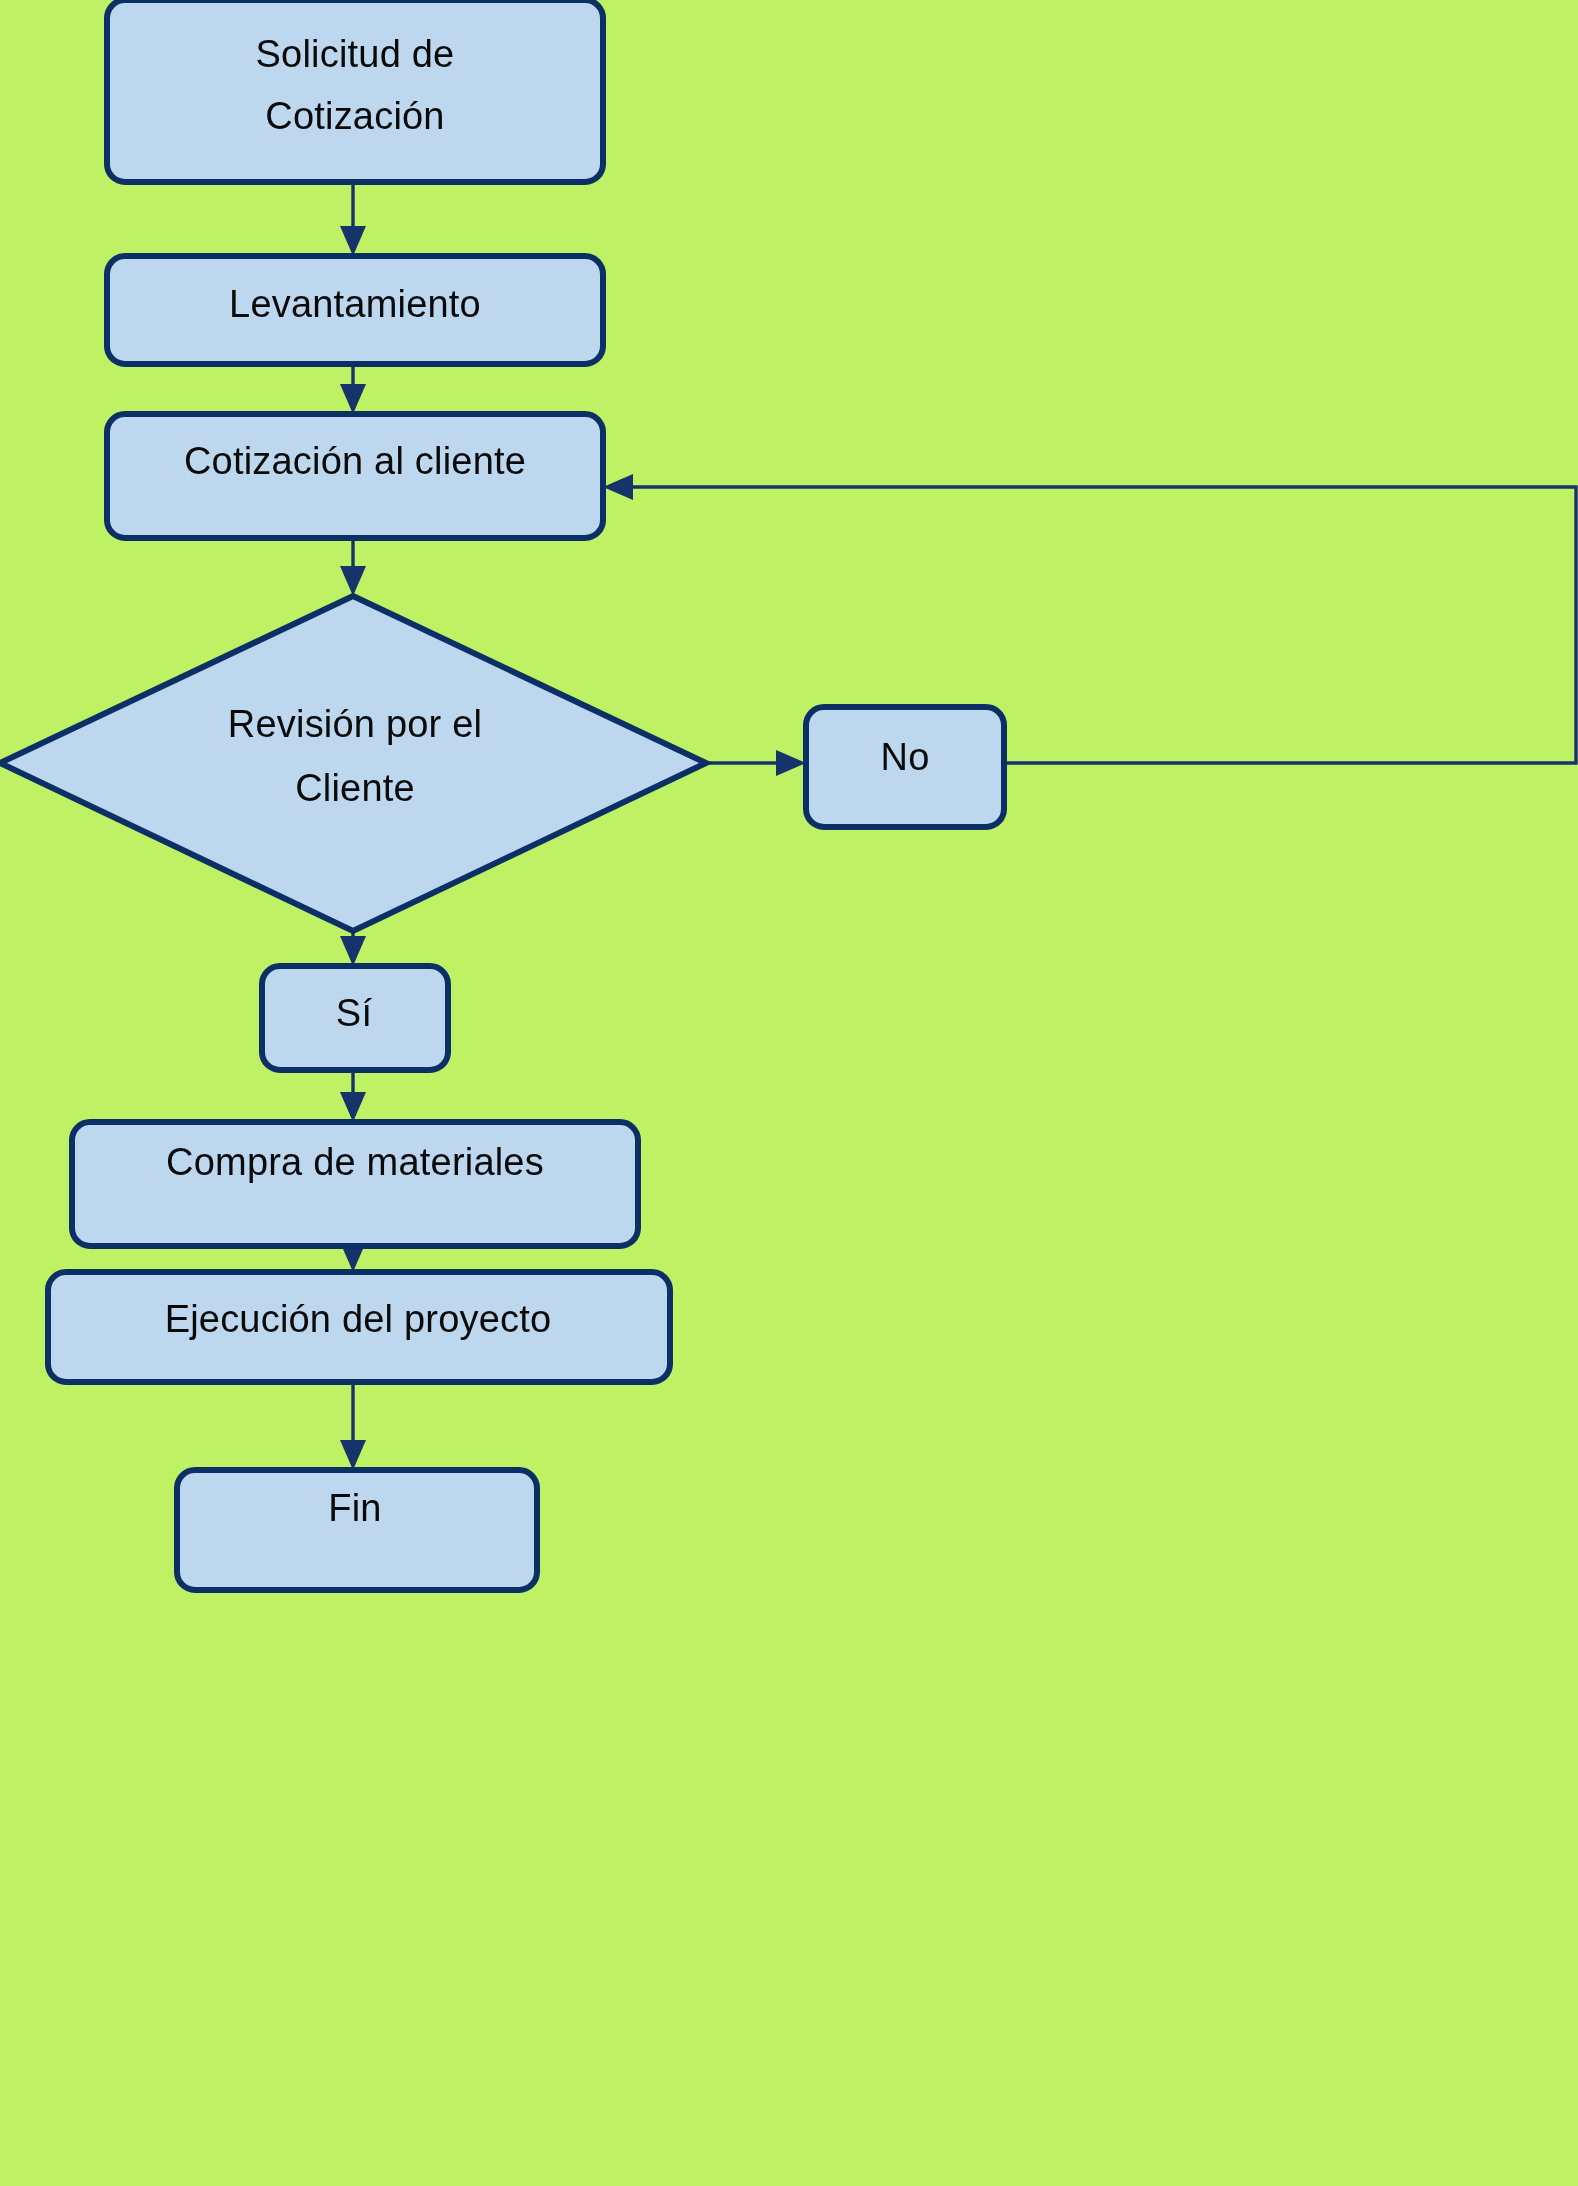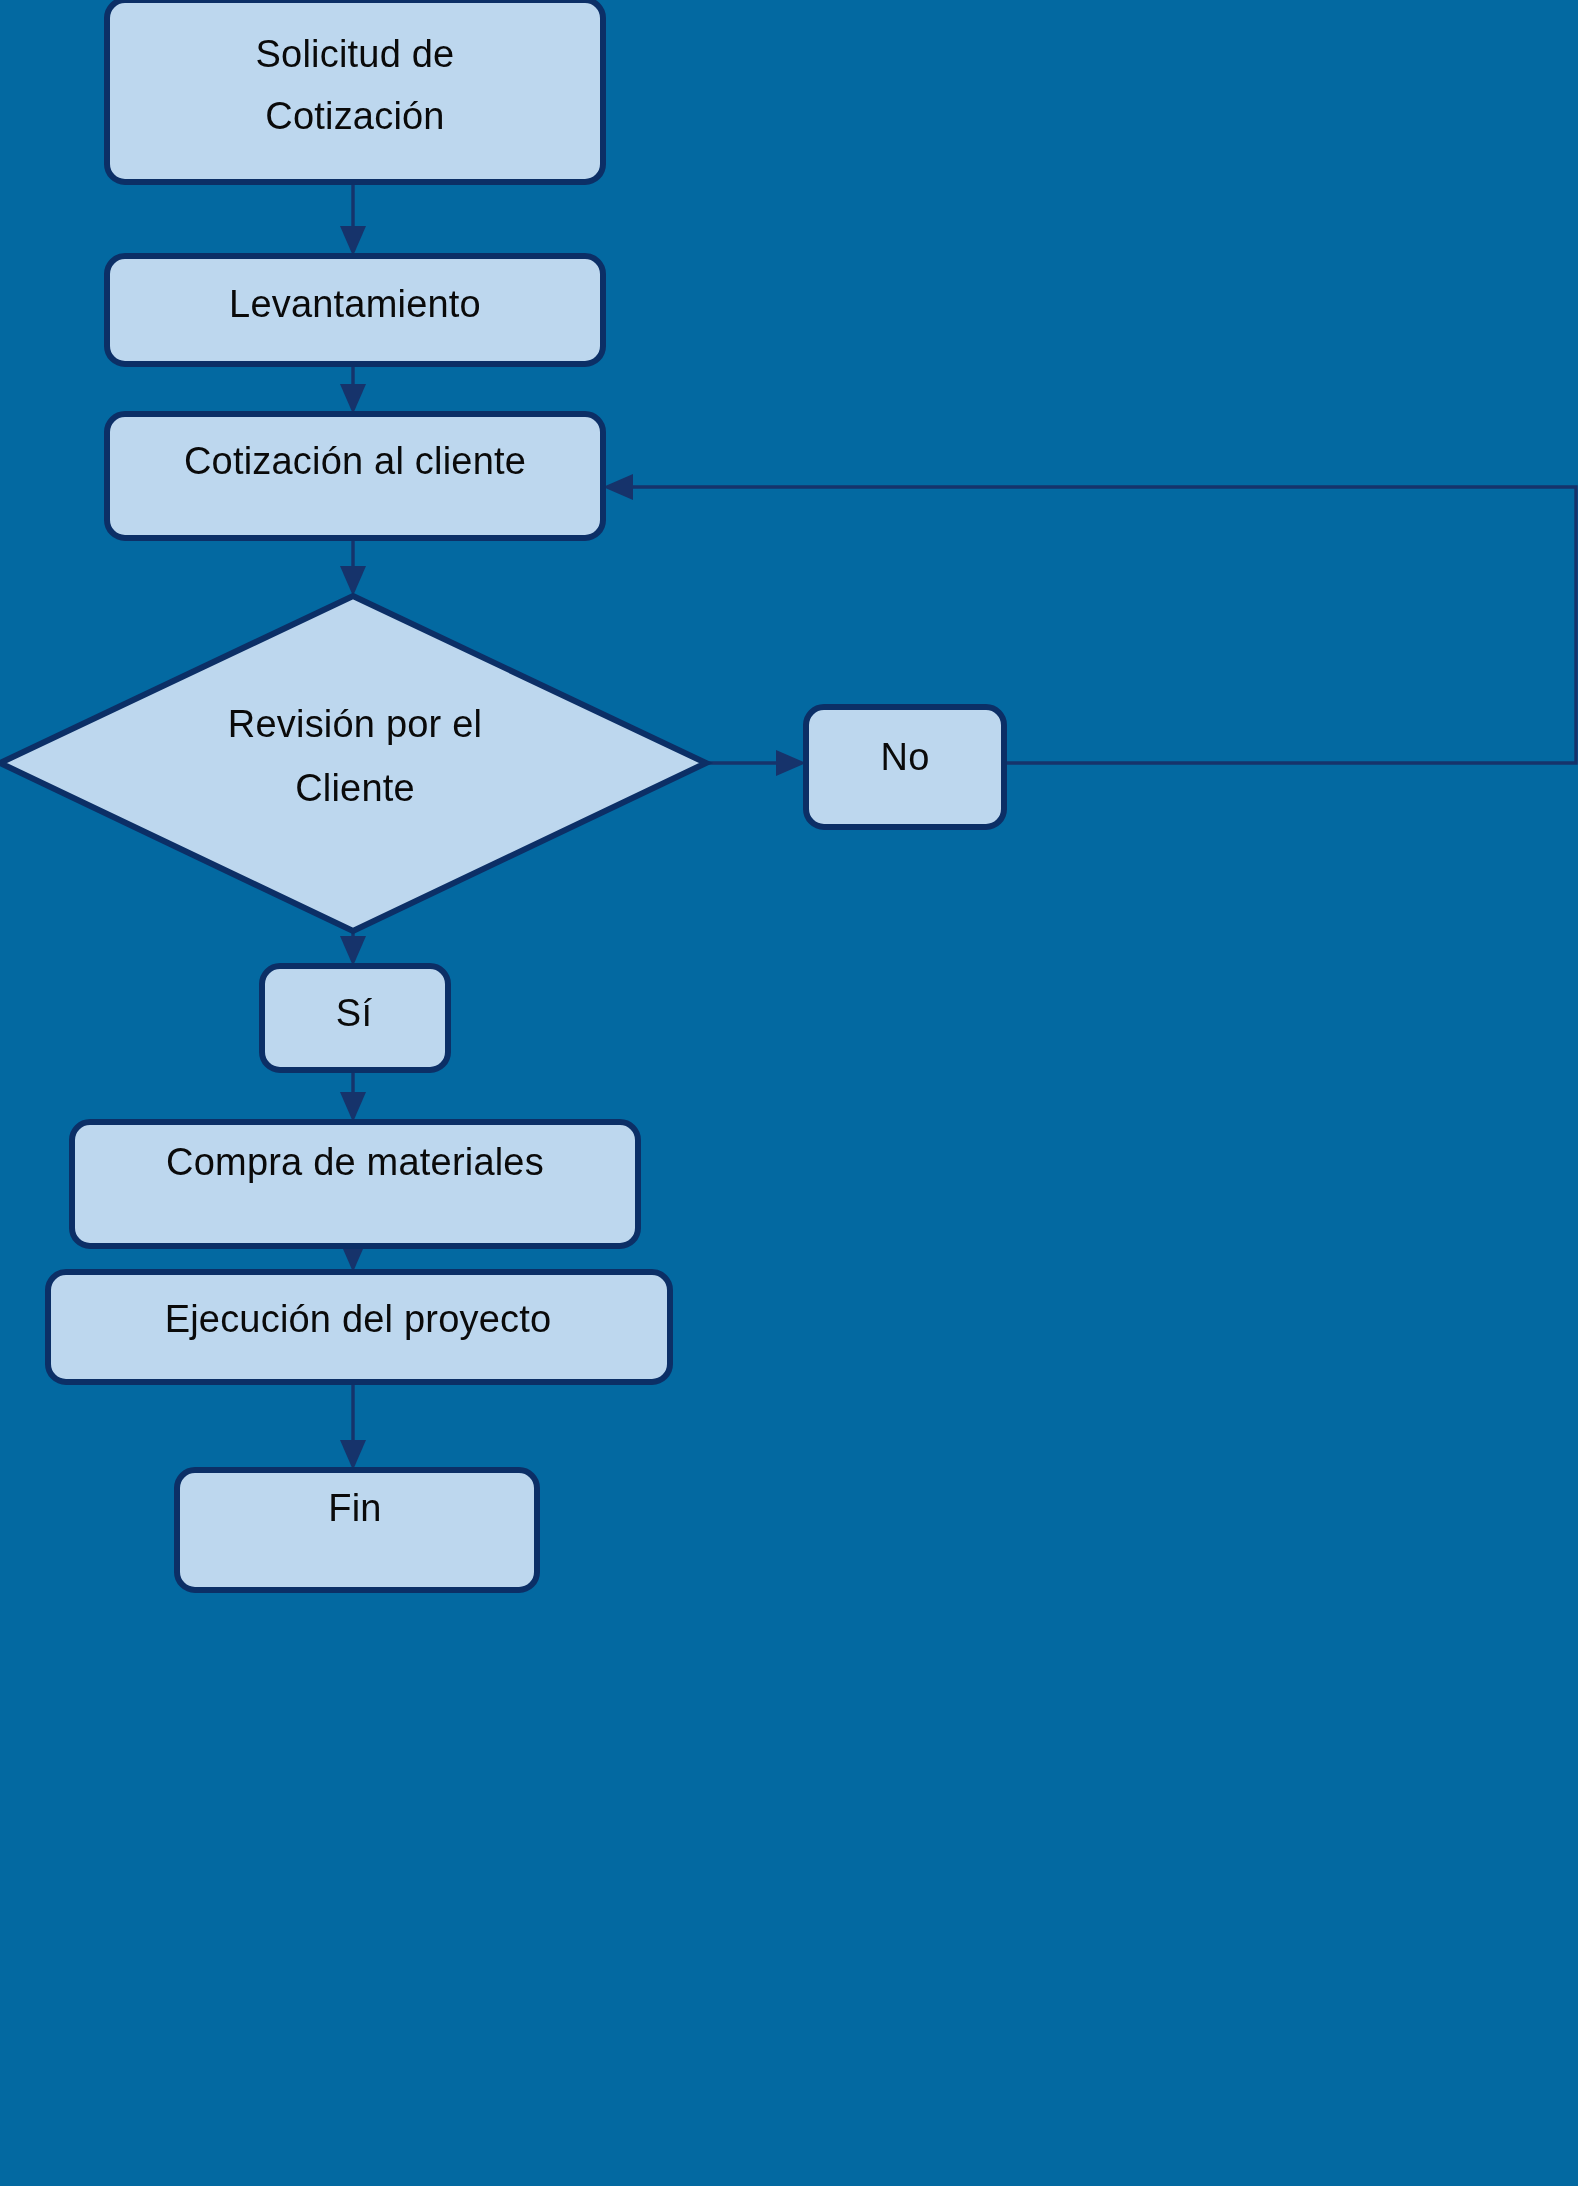--- a/index.html
+++ b/index.html
@@ -1,18 +1,18 @@
 <!DOCTYPE html>
 <html><head>
 <meta charset="utf-8">
 <style>
   html,body{margin:0;padding:0;background:#000;}
   body{width:1578px;height:2186px;overflow:hidden;
        font-family:"Liberation Sans","DejaVu Sans",sans-serif;}
-  #stage{position:relative;width:1578px;height:2186px;background:#0369a1;}
+  #stage{position:relative;width:1578px;height:2186px;background:#bef264;}
   svg#flow{position:absolute;left:0;top:0;width:1578px;height:2186px;display:block;}
   .nodeLabel{
     fill:#0a0a0a;
     font-family:"Liberation Sans","DejaVu Sans",sans-serif;
     font-size:38px;
     font-weight:400;
     text-anchor:middle;
     dominant-baseline:middle;
     letter-spacing:0.2px;
   }

